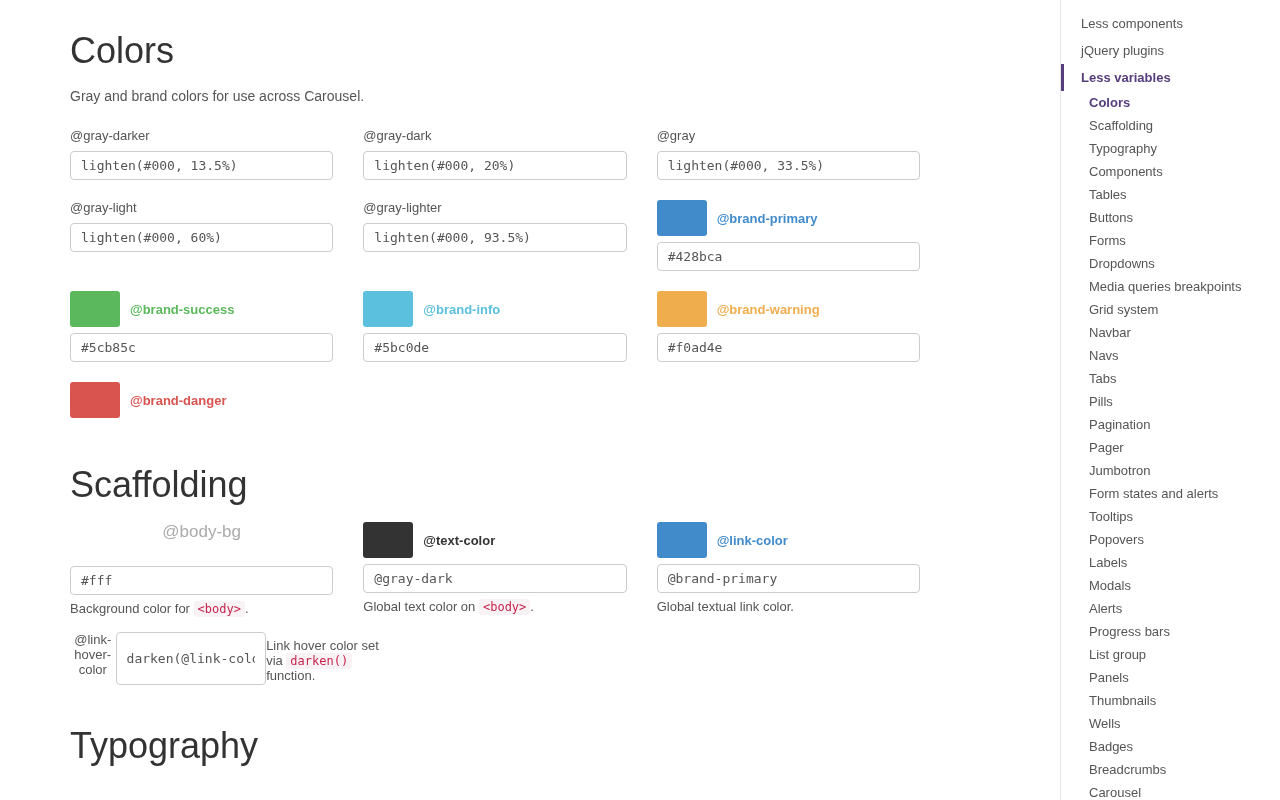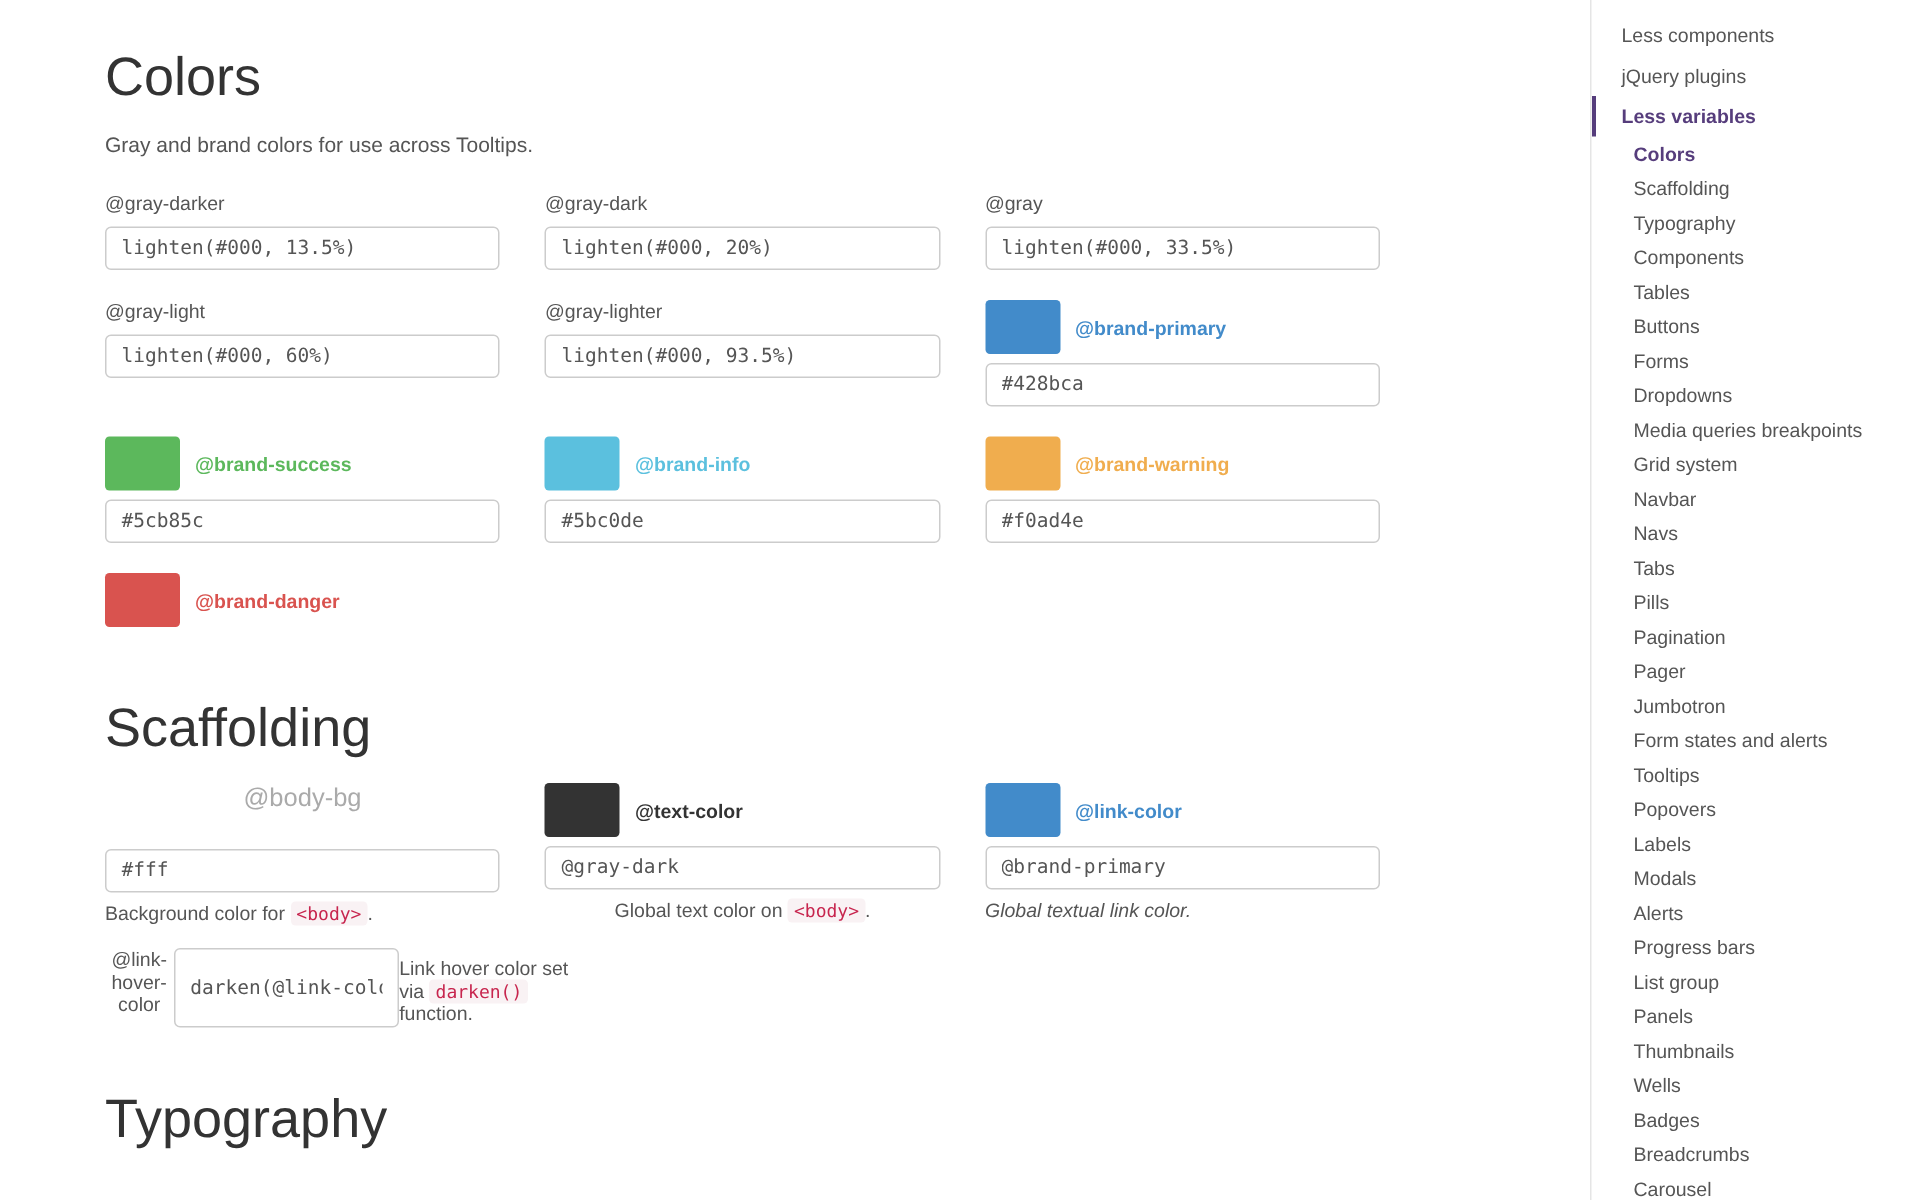--- a/index.html
+++ b/index.html
@@ -225,21 +225,21 @@
   <a class="sidebar-link">Badges</a>
   <a class="sidebar-link">Breadcrumbs</a>
   <a class="sidebar-link">Carousel</a>
 
 </div>
 
 <div class="main-content">
 
   <div class="section-spacing">
     <h2 class="section-title">Colors</h2>
-    <p class="section-subtitle">Gray and brand colors for use across Tooltips.</p>
+    <p class="section-subtitle">Gray and brand colors for use across Carousel.</p>
 
     <div class="color-grid">
 
       <div class="color-item">
         <div class="color-label">@gray-darker</div>
         <input class="color-input" type="text" value="lighten(#000, 13.5%)" style="">
       </div>
       <div class="color-item">
         <div class="color-label">@gray-dark</div>
         <input class="color-input" type="text" value="lighten(#000, 20%)" style="">
@@ -308,32 +308,32 @@
           Background color for <code>&lt;body&gt;</code>.
         </div>
       </div>
 
       <div class="scaff-item">
         <div class="scaff-swatch-row">
           <div class="scaff-swatch" style="background-color:#333;"></div>
           <span class="scaff-swatch-label text-color" style="margin-left:10px;">@text-color</span>
         </div>
         <input class="color-input" type="text" value="@gray-dark" style="">
-        <div class="scaff-desc" style="margin-top:6px;text-align:center;">
+        <div class="scaff-desc" style="margin-top:6px;">
           Global text color on <code>&lt;body&gt;</code>.
         </div>
       </div>
 
       <div class="scaff-item">
         <div class="scaff-swatch-row">
           <div class="scaff-swatch" style="background-color:#428bca;"></div>
           <span class="scaff-swatch-label link-color" style="margin-left:10px; color:#428bca;">@link-color</span>
         </div>
         <input class="color-input" type="text" value="@brand-primary" style="">
-        <div class="scaff-desc" style="margin-top:6px;font-style:italic;">
+        <div class="scaff-desc" style="margin-top:6px;">
           Global textual link color.
         </div>
       </div>
     </div>
 
     <div class="link-hover-section" style="margin-top:16px;">
       <div class="link-hover-label">@link-hover-color</div>
       <input class="color-input" type="text" value="darken(@link-color, 15%)" style="">
       <div class="link-hover-desc" style="margin-top:6px;">
         Link hover color set via <code>darken()</code> function.

